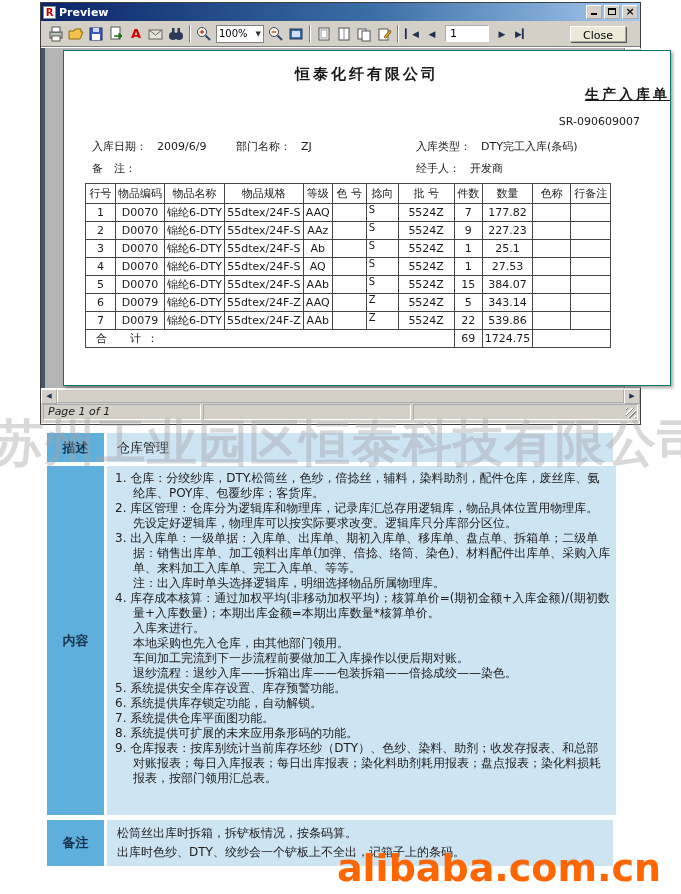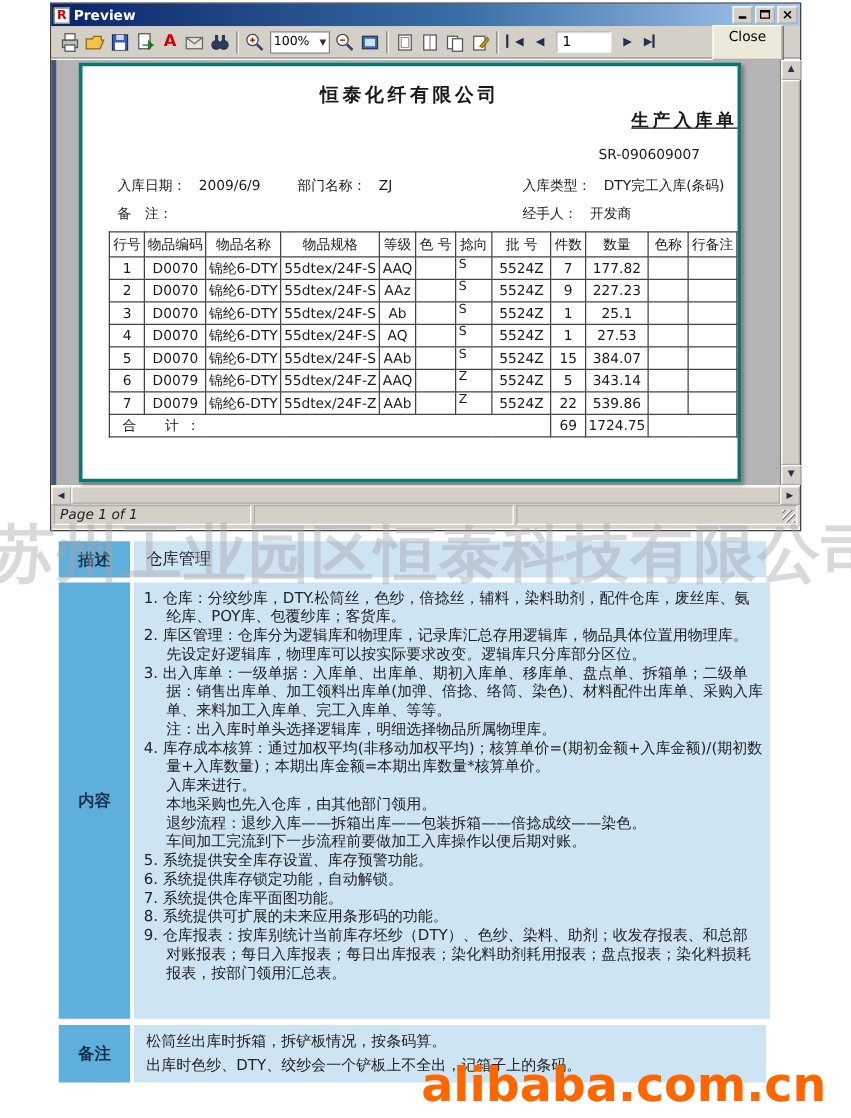--- a/index.html
+++ b/index.html
@@ -25,27 +25,27 @@
   .toolbar { height:26px; display:flex; align-items:center; padding:0 5px;
              border-bottom:1px solid #808080; background:#D4D0C8; }
   .tbtn { width:20px; height:20px; display:flex; align-items:center; justify-content:center; }
   .tsep { width:0; height:18px; border-left:1px solid #808080; border-right:1px solid #fff; margin:0 3px; }
   .zoom-combo { height:18px; width:48px; background:#fff; border:1px solid #808080;
                 font-size:10px; display:flex; align-items:center; padding:0 2px; margin:0 2px; }
   .zoom-combo .arrow { margin-left:auto; font-size:7px; color:#333; }
   .page-input { width:44px; height:17px; border:1px inset #fff; background:#fff;
                 font-size:11px; padding-left:4px; margin:0 3px; font-family:inherit; }
   .navglyph { font-size:9px; color:#203050; }
-  .close-btn { margin-left:38px; width:56px; height:28px; background:#ece9d8;
+  .close-btn { margin-left:38px; width:56px; height:16px; background:#ece9d8;
                border:1px outset #fff; box-shadow:1px 1px 0 #555; font-size:11px; text-align:center; line-height:18px; }
 
   .clientrow { display:flex; height:341px; background:#aeaeae; border-top:1px solid #fff; }
   .pagearea { flex:1; position:relative; border-left:4px solid #46566e; background:#b4b4b4; }
-  .page { position:absolute; left:18px; top:2px; width:530px; height:336px; background:#fff;
-          border:3px solid #0f766e; box-shadow:2px 2px 3px rgba(0,0,0,.35); }
+  .page { position:absolute; left:18px; top:2px; width:608px; height:336px; background:#fff;
+          border:1px solid #0f766e; box-shadow:2px 2px 3px rgba(0,0,0,.35); }
   .vscroll { width:16px; background:#d4d0c8; display:flex; flex-direction:column; border-left:1px solid #808080; }
   .hscroll { height:15px; background:#d4d0c8; display:flex; border-top:1px solid #fff; }
   .sbtn { width:16px; height:15px; background:#D4D0C8; border:1px outset #fff; font-size:7px;
           color:#203050; text-align:center; line-height:13px; flex:none; }
   .vscroll .sbtn { height:16px; }
   .sthumb { flex:1; margin:0; background:#D4D0C8; border:1px outset #fff; }
   .statusbar { height:18px; display:flex; gap:2px; padding:1px 2px; background:#D4D0C8; align-items:stretch; }
   .spanel { border:1px inset #fff; font-size:11px; padding:0 4px; line-height:14px; color:#222;font-style:italic; }
   .sp1 { width:158px; } .sp2 { width:208px; } .sp3 { flex:1; position:relative; }
   .grip { position:absolute; right:1px; bottom:1px; width:10px; height:10px;
@@ -412,22 +412,22 @@
         <div class="cline">2. 库区管理：仓库分为逻辑库和物理库，记录库汇总存用逻辑库，物品具体位置用物理库。</div>
         <div class="cline ind">先设定好逻辑库，物理库可以按实际要求改变。逻辑库只分库部分区位。</div>
         <div class="cline">3. 出入库单：一级单据：入库单、出库单、期初入库单、移库单、盘点单、拆箱单；二级单</div>
         <div class="cline ind">据：销售出库单、加工领料出库单(加弹、倍捻、络筒、染色)、材料配件出库单、采购入库</div>
         <div class="cline ind">单、来料加工入库单、完工入库单、等等。</div>
         <div class="cline ind">注：出入库时单头选择逻辑库，明细选择物品所属物理库。</div>
         <div class="cline">4. 库存成本核算：通过加权平均(非移动加权平均)；核算单价=(期初金额+入库金额)/(期初数</div>
         <div class="cline ind">量+入库数量)；本期出库金额=本期出库数量*核算单价。</div>
         <div class="cline ind">入库来进行。</div>
         <div class="cline ind">本地采购也先入仓库，由其他部门领用。</div>
+        <div class="cline ind">车间加工完流到下一步流程前要做加工入库操作以便后期对账。</div>
         <div class="cline ind">退纱流程：退纱入库——拆箱出库——包装拆箱——倍捻成绞——染色。</div>
-        <div class="cline ind">车间加工完流到下一步流程前要做加工入库操作以便后期对账。</div>
         <div class="cline">5. 系统提供安全库存设置、库存预警功能。</div>
         <div class="cline">6. 系统提供库存锁定功能，自动解锁。</div>
         <div class="cline">7. 系统提供仓库平面图功能。</div>
         <div class="cline">8. 系统提供可扩展的未来应用条形码的功能。</div>
         <div class="cline">9. 仓库报表：按库别统计当前库存坯纱（DTY）、色纱、染料、助剂；收发存报表、和总部</div>
         <div class="cline ind">对账报表；每日入库报表；每日出库报表；染化料助剂耗用报表；盘点报表；染化料损耗</div>
         <div class="cline ind">报表，按部门领用汇总表。</div>
       </div>
   </div>
 

